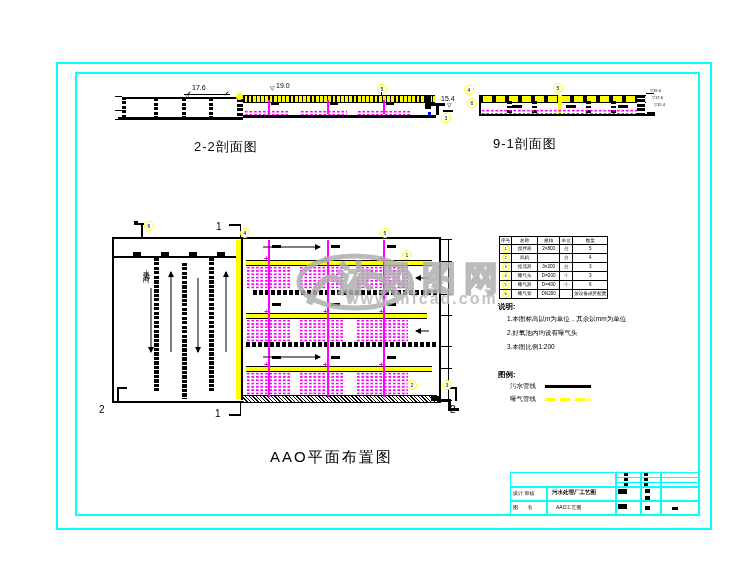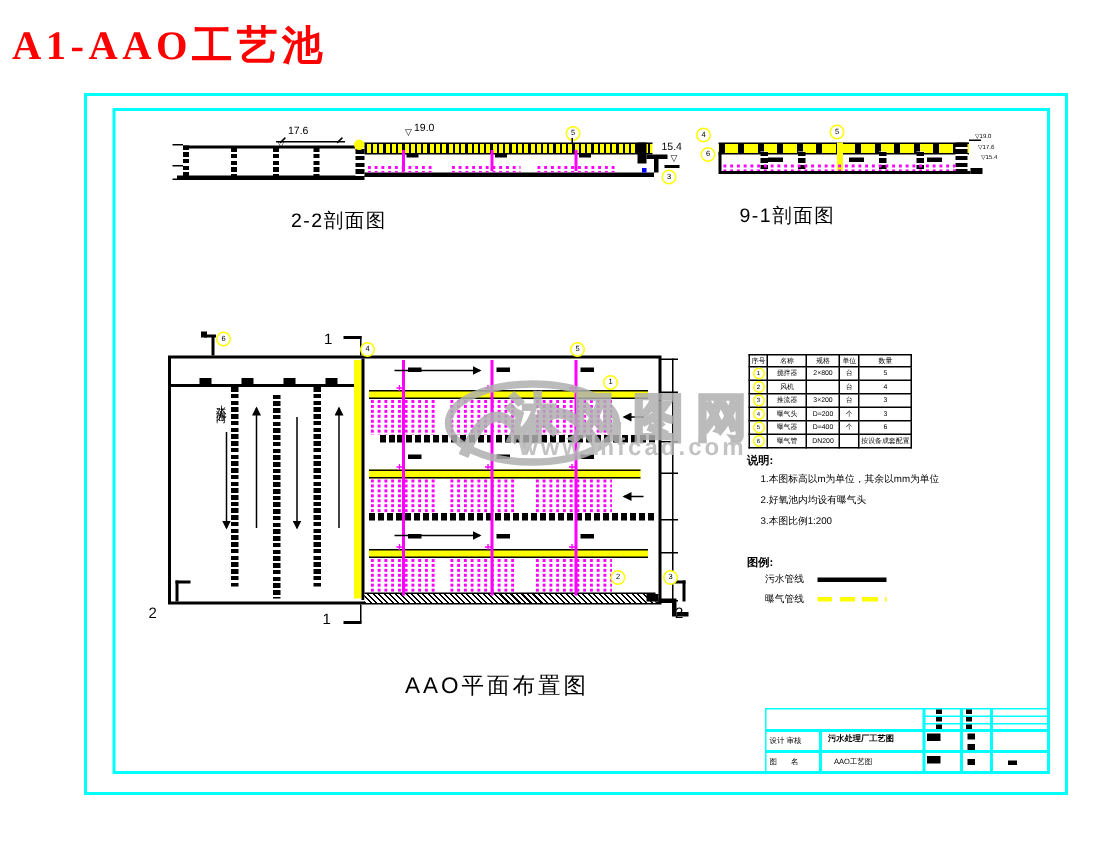--- a/index.html
+++ b/index.html
@@ -35,21 +35,20 @@
   .wmname{position:absolute;font-size:34px;font-weight:bold;letter-spacing:8px;color:#fff;
           -webkit-text-stroke:2px #b0b0b0;text-shadow:0 0 1px #b0b0b0;white-space:nowrap;}
   .wmurl{position:absolute;font-size:16px;font-weight:bold;letter-spacing:2px;color:#b8b8b8;white-space:nowrap;margin-left:10px;}
   .flowtext{position:absolute;writing-mode:vertical-rl;font-size:7px;letter-spacing:2px;}
 </style>
 </head>
 <body>
 
 <div id="canvas">
 
-  <div class="abs" style="left:8px;top:12px;font-size:27px;font-weight:bold;color:#f00;letter-spacing:3px;font-family:'Liberation Serif',serif;">A1-AAO工艺池</div>
 
   <div class="abs cyborder" style="left:56px;top:62px;width:652px;height:464px;"></div>
   <div class="abs cyborder" style="left:75px;top:72px;width:621px;height:440px;"></div>
 
   <div>
 
     <div class="abs blk" style="left:122px;top:97px;width:120px;height:1.5px;"></div>
     <div class="abs blk" style="left:118px;top:117px;width:125px;height:3px;"></div>
     <div class="abs stv" style="left:122px;top:97px;width:4px;height:21px;"></div>
     <div class="abs stv" style="left:154px;top:98px;width:4px;height:20px;"></div>

